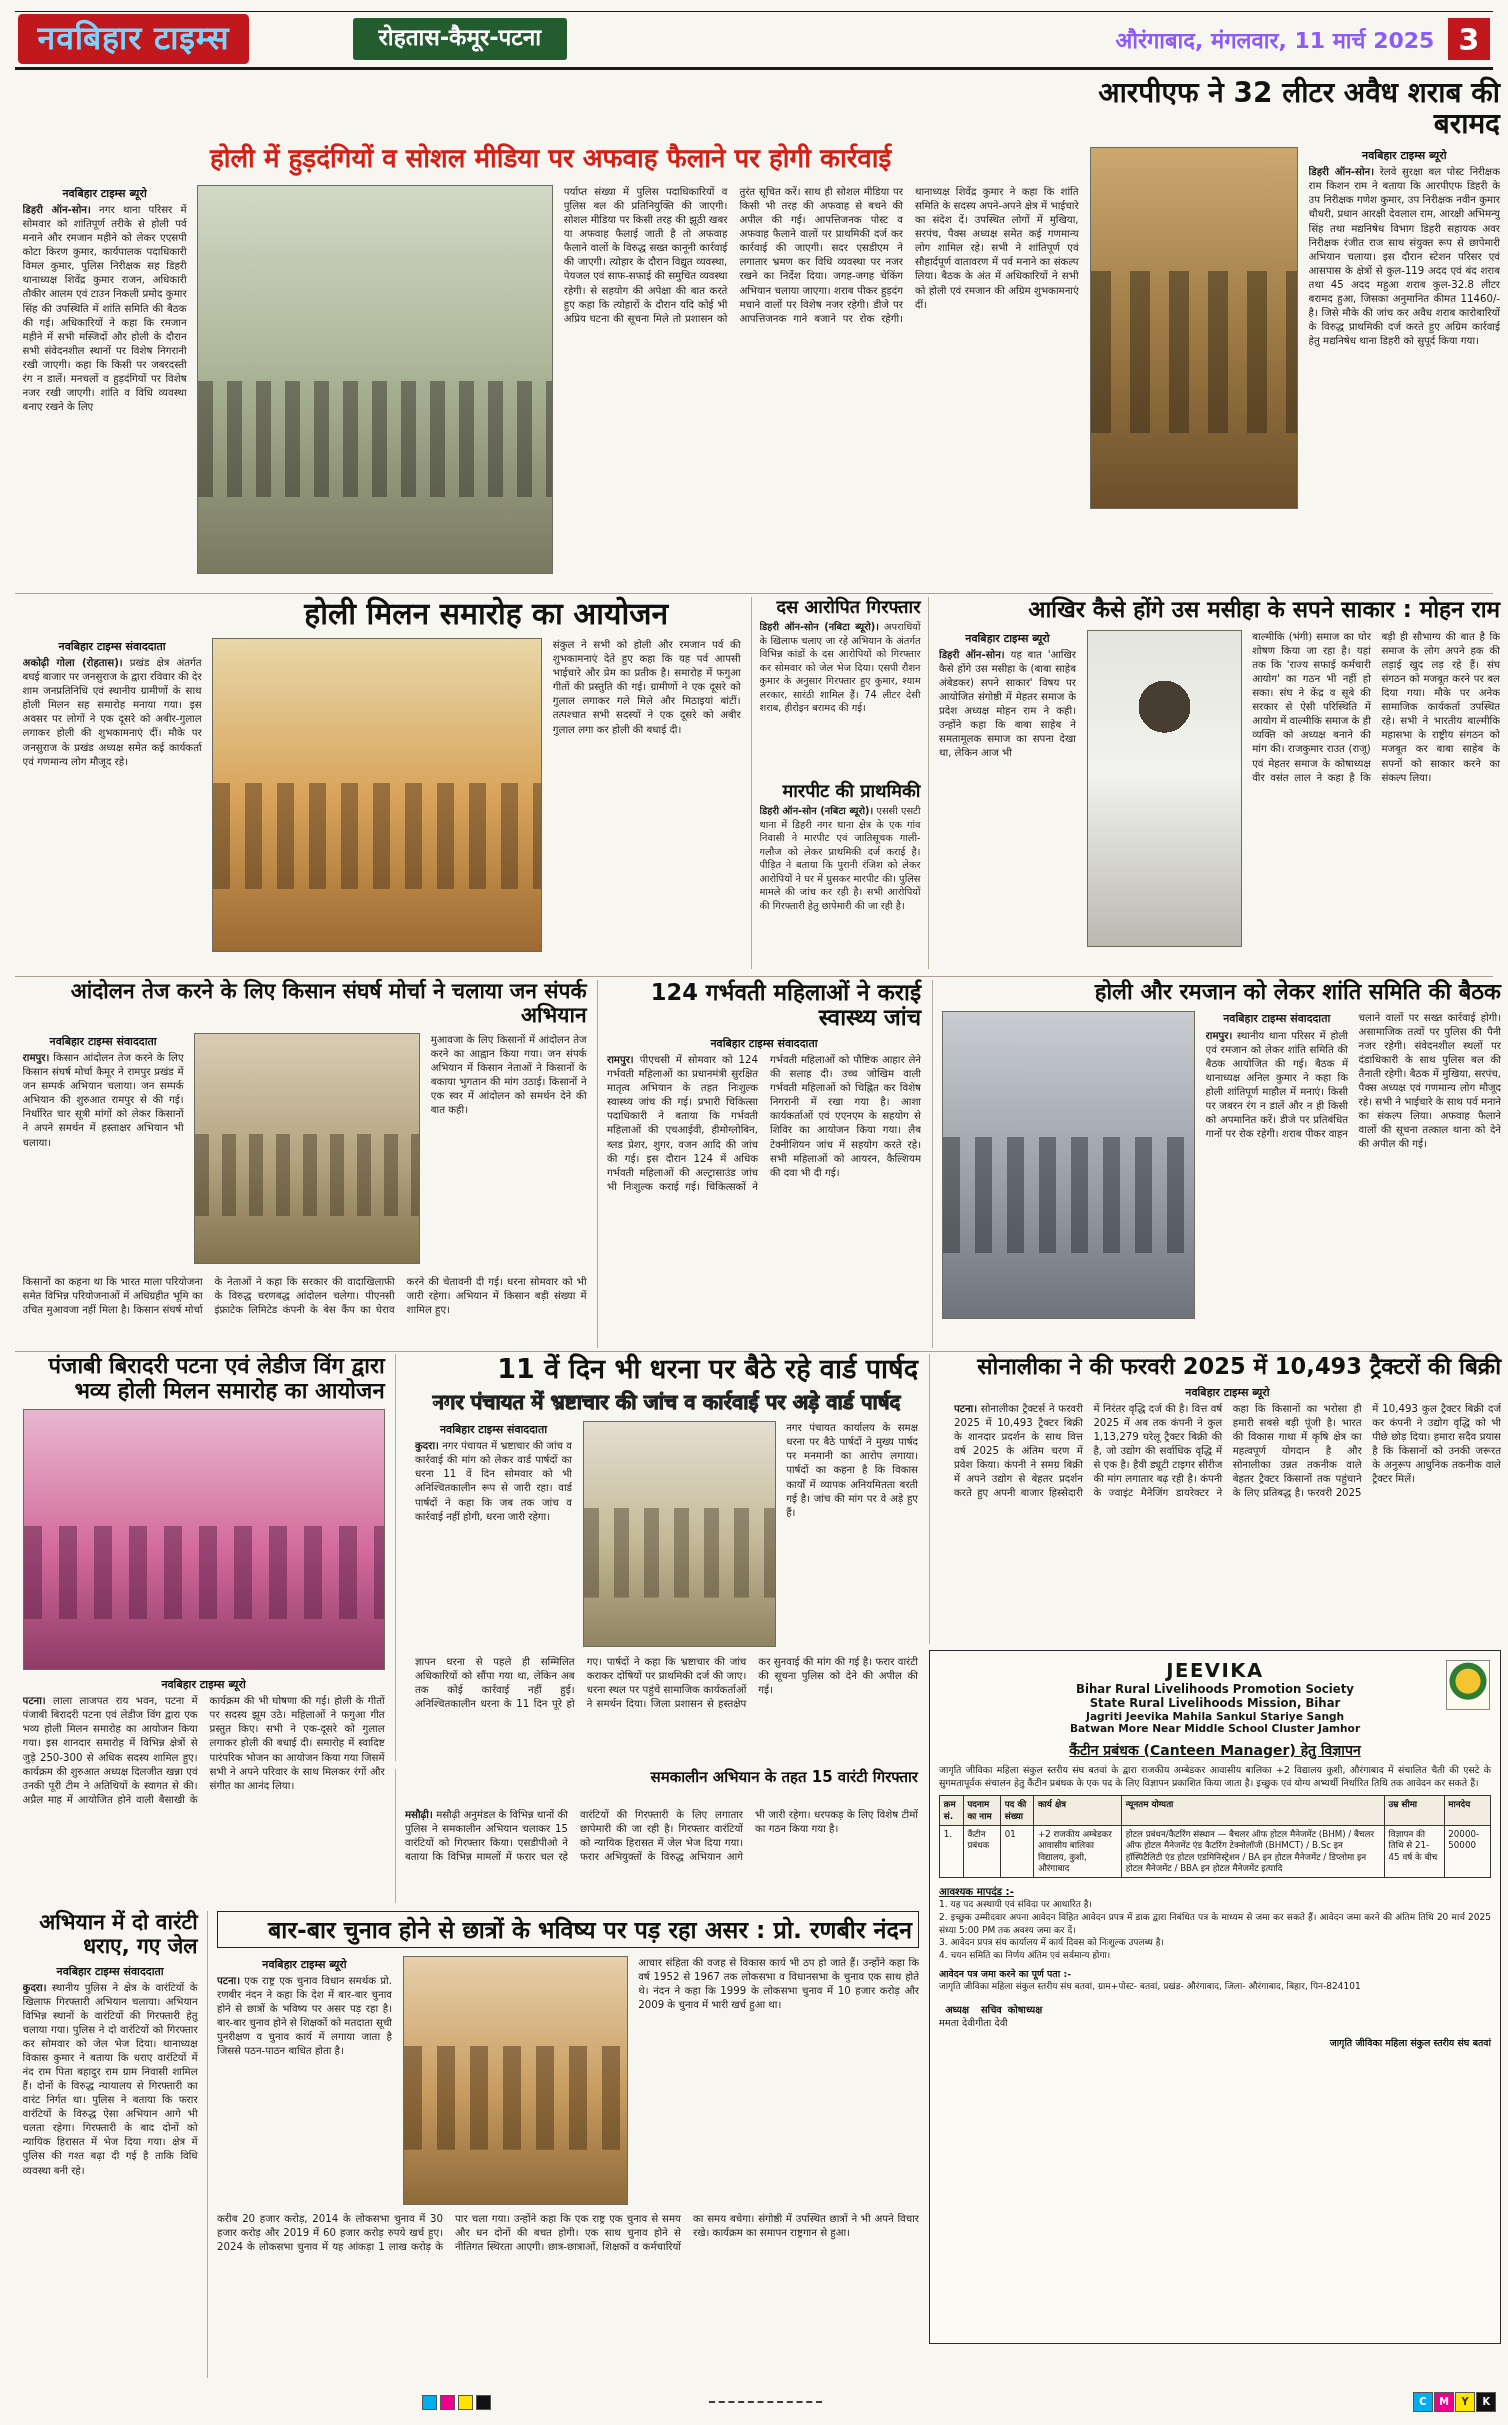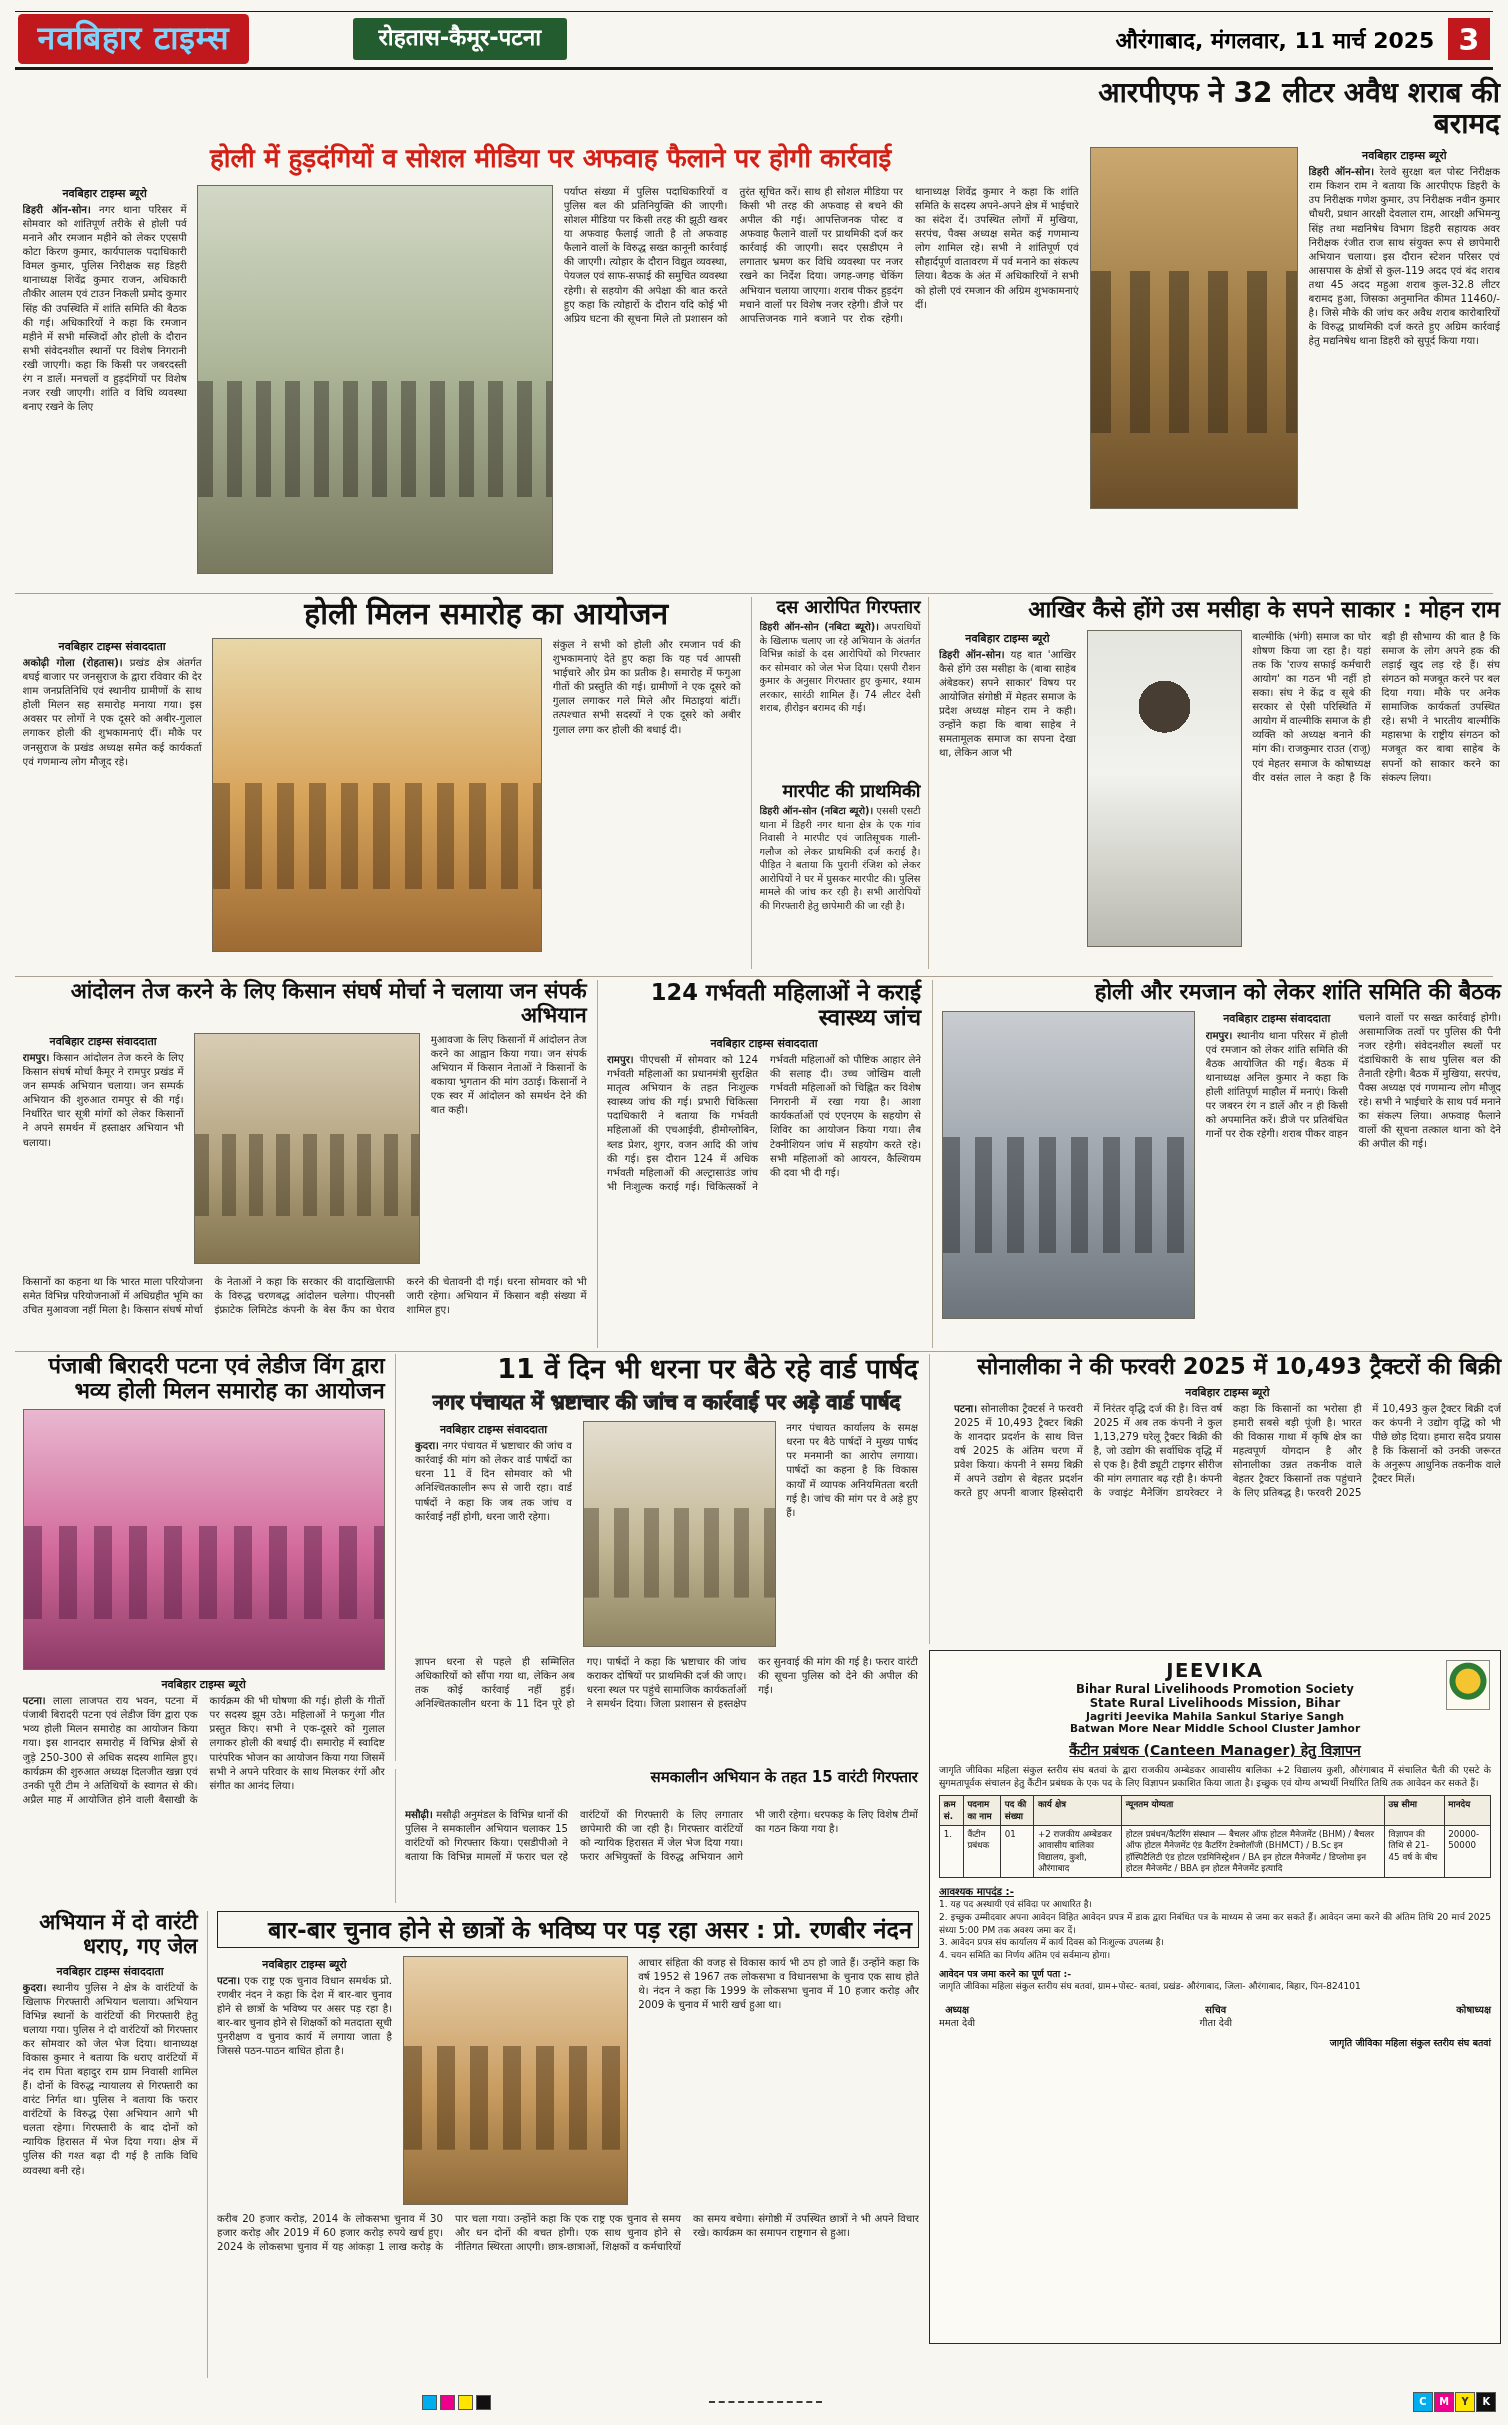--- a/index.html
+++ b/index.html
@@ -10,21 +10,21 @@
   .abs { position:absolute; }
 
   
   #hdr { top:10.6px; left:15px; width:1478px; height:59px;
          border-top:1.5px solid #1a1a1a; border-bottom:3px solid #1a1a1a;
          display:flex; align-items:center; gap:13.6px; padding:6px 3px; }
   .masthead { background:#c0181d; color:#7dd3fc; font-weight:800; font-size:32px;
               padding:1.5px 19.6px 6px; border-radius:4.5px; letter-spacing:0.8px; }
   .edition { background:#235c2f; color:#fff; font-weight:700; font-size:22.6px;
              padding:3px 26px 7.5px; border-radius:3px; margin-left:90px; }
-  .hdr-date { margin-left:auto; font-weight:800; font-size:22px; color:#000000; }
+  .hdr-date { margin-left:auto; font-weight:800; font-size:22px; color:#8b5cf6; }
   .pageno { background:#c0181d; color:#fff; font-weight:800; font-size:30px;
             width:42px; height:42px; display:flex; align-items:center; justify-content:center; }
 
   
   .hl { font-weight:800; color:#111; text-align:right; line-height:1.12; }
   .h-red-main { font-size:44px; font-weight:800; color:#9c1414; text-align:center; line-height:1.05; }
   .sub-red { font-size:26px; font-weight:700; color:#d32017; text-align:center; }
   .byline { font-weight:700; font-size:11px; text-align:center; margin-bottom:3px; }
   .dateline { font-weight:700; }
   .bt { font-size:10.2px; line-height:1.38; text-align:justify; color:#1d1d1d; overflow:hidden; }
@@ -138,21 +138,21 @@
              radial-gradient(circle at 50% 42%, #f4c531 0 12px, #2e7d32 13px 18px, rgba(0,0,0,0) 19px),#fdfbef; }
   .jv-ad-h { font-weight:800; font-size:14px; text-align:center; text-decoration:underline; margin:6px 0 4.5px; }
   .jv-intro { font-size:9.4px; line-height:1.4; text-align:justify; }
   #jeevika table { width:100%; border-collapse:collapse; margin:6px 0; font-size:8.7px; line-height:1.3; }
   #jeevika th, #jeevika td { border:0.8px solid #333; padding:3px 3.8px; vertical-align:top; text-align:left; }
   #jeevika th { font-weight:700; background:#f1ede0; }
   .jv-crit-h { font-weight:800; font-size:10.2px; text-decoration:underline; margin-top:3px; }
   .jv-crit { font-size:9px; line-height:1.42; text-align:justify; }
   .jv-sub { font-size:9.4px; font-weight:700; margin-top:4.5px; }
   .jv-addr { font-size:9px; line-height:1.4; }
-  .jv-sigs { display:flex; justify-content:space-between; margin-top:10.6px; font-size:9.8px; }
+  .jv-sigs { display:flex; justify-content:flex-start; margin-top:10.6px; font-size:9.8px; }
   .jv-sig { text-align:center; }
   .jv-sig .role { font-weight:800; }
   .jv-org { text-align:right; font-size:9.4px; font-weight:700; margin-top:7.5px; }
 
   
   #marks { top:2389px; left:0; width:1508px; height:30px; }
   .sw { width:15px; height:15px; display:inline-block; border:0.8px solid #555; }
   .swL { display:flex; gap:3px; position:absolute; left:422px; top:6px; }
   .dash { position:absolute; left:709px; top:12px; width:113px; border-top:2.3px dashed #3a3a3a; }
   .swR { display:flex; gap:1.5px; position:absolute; right:12px; top:3px; }

